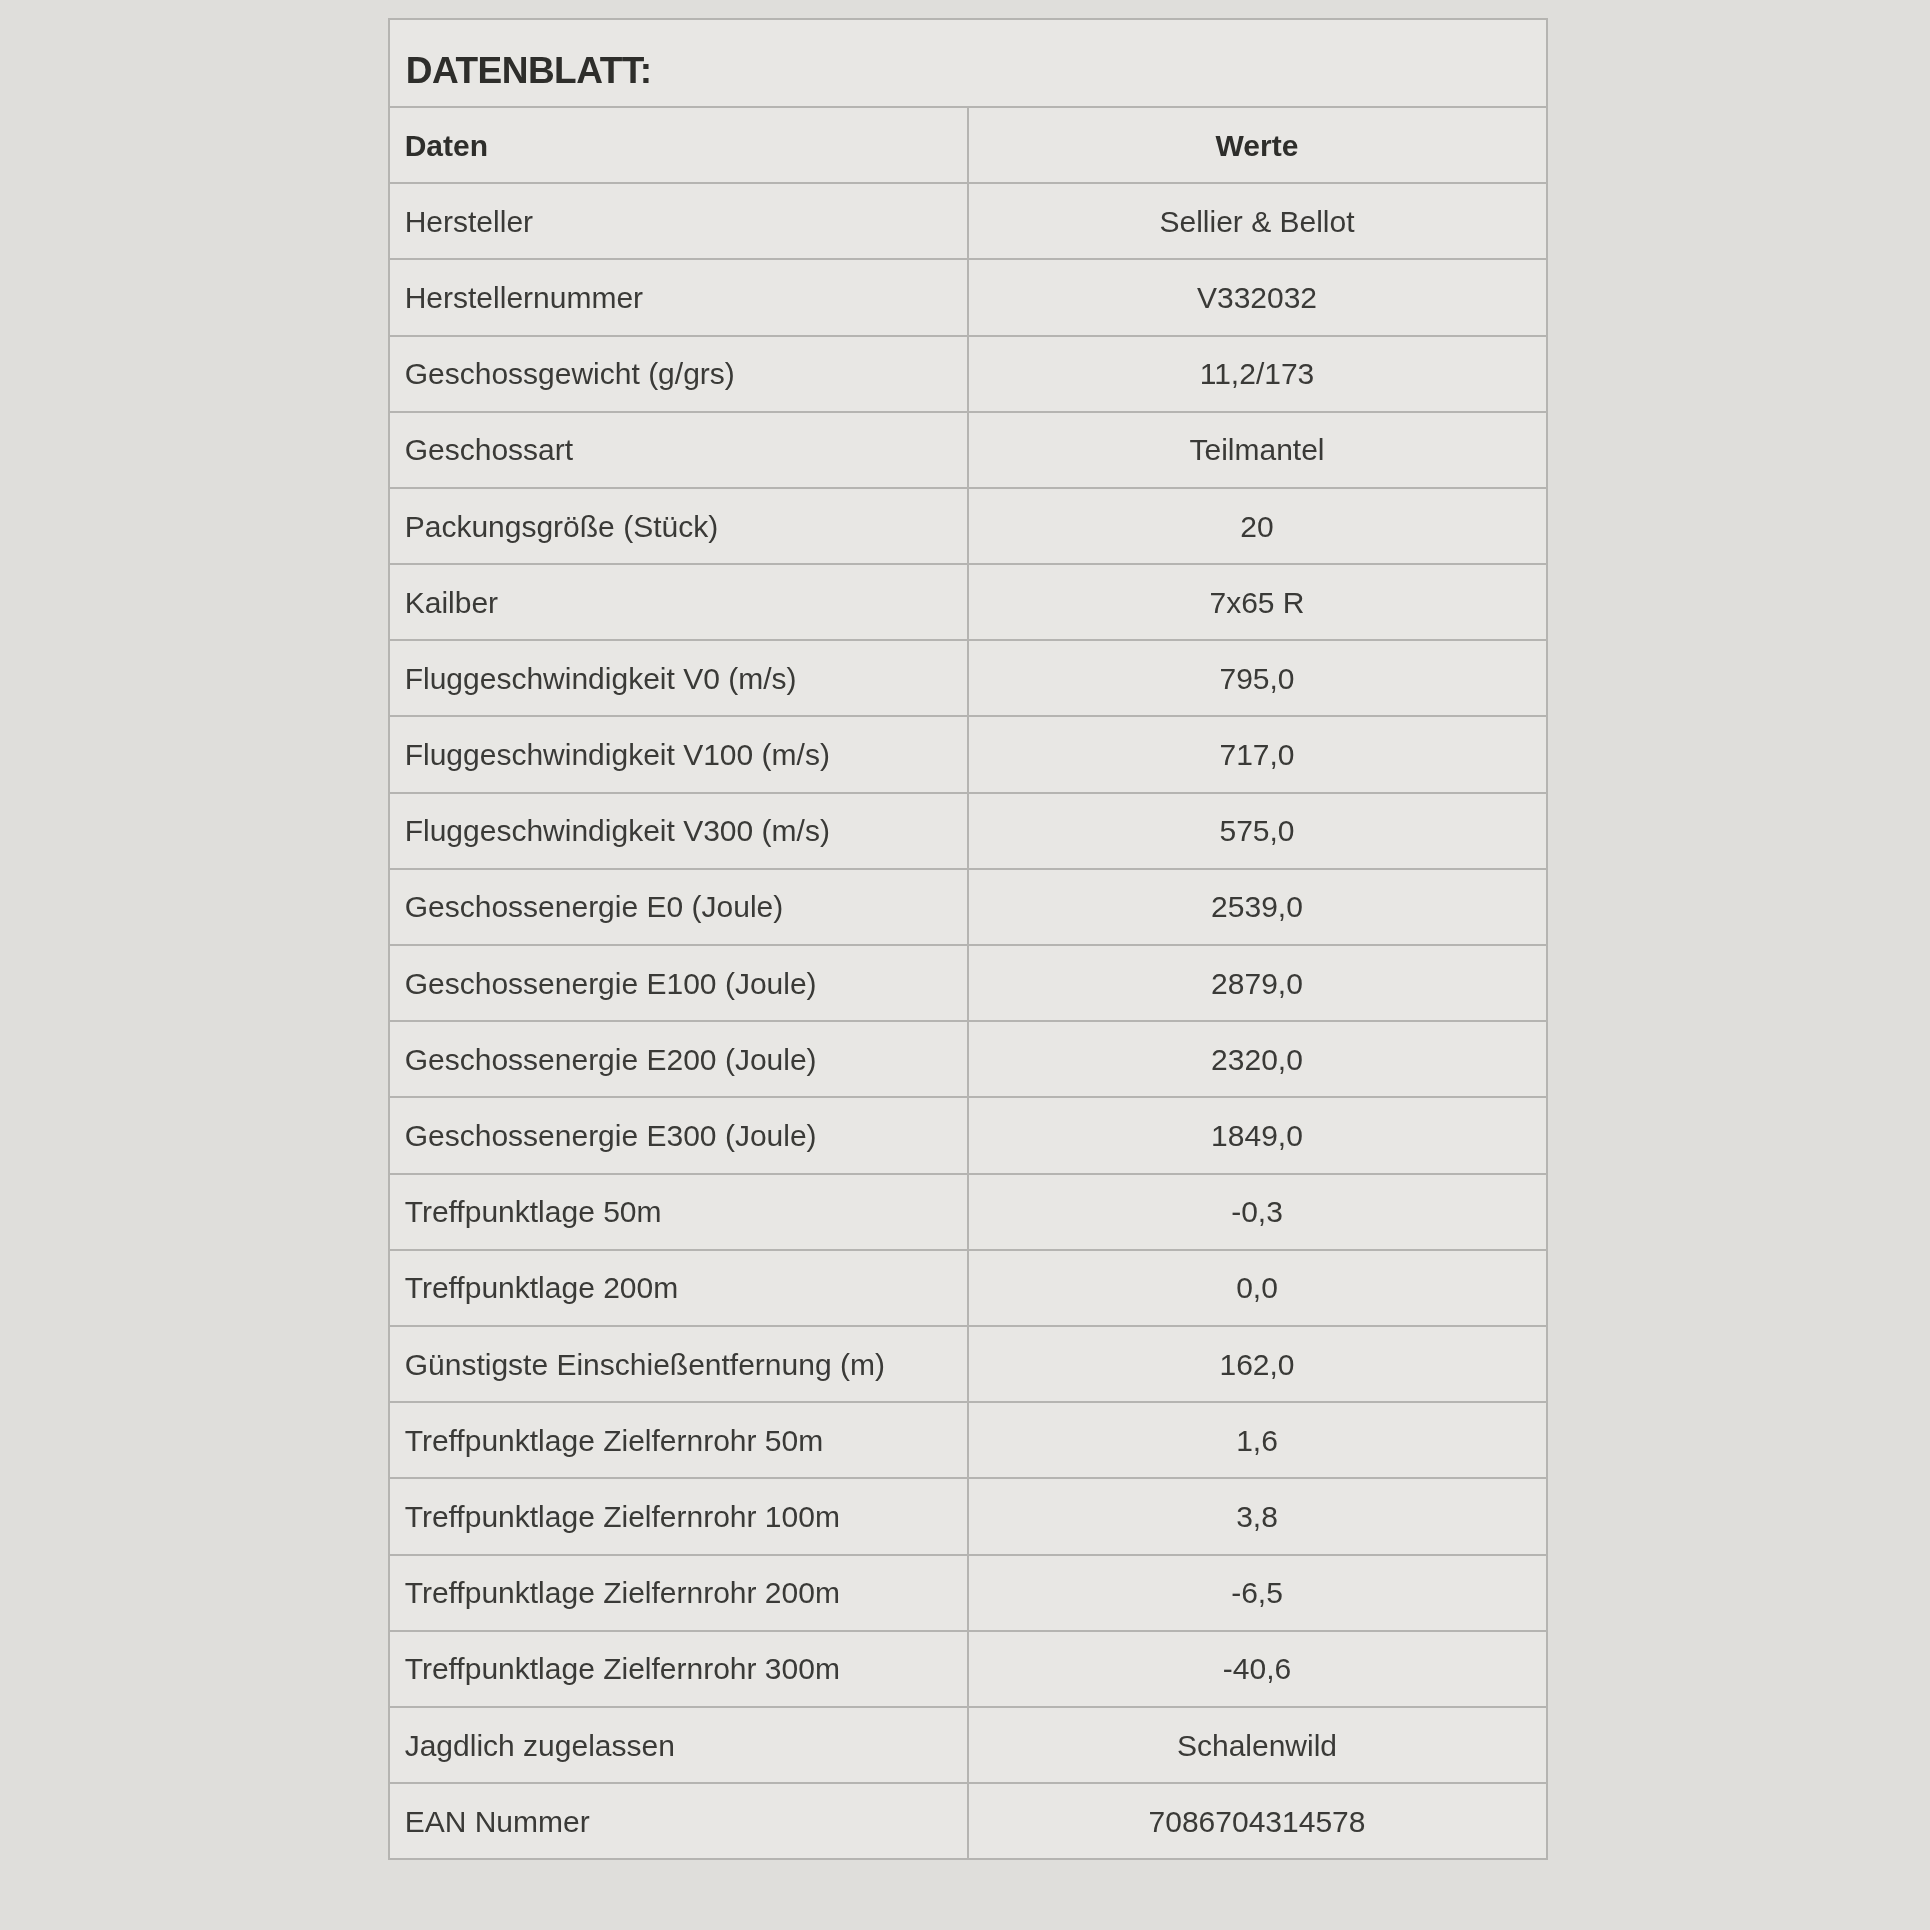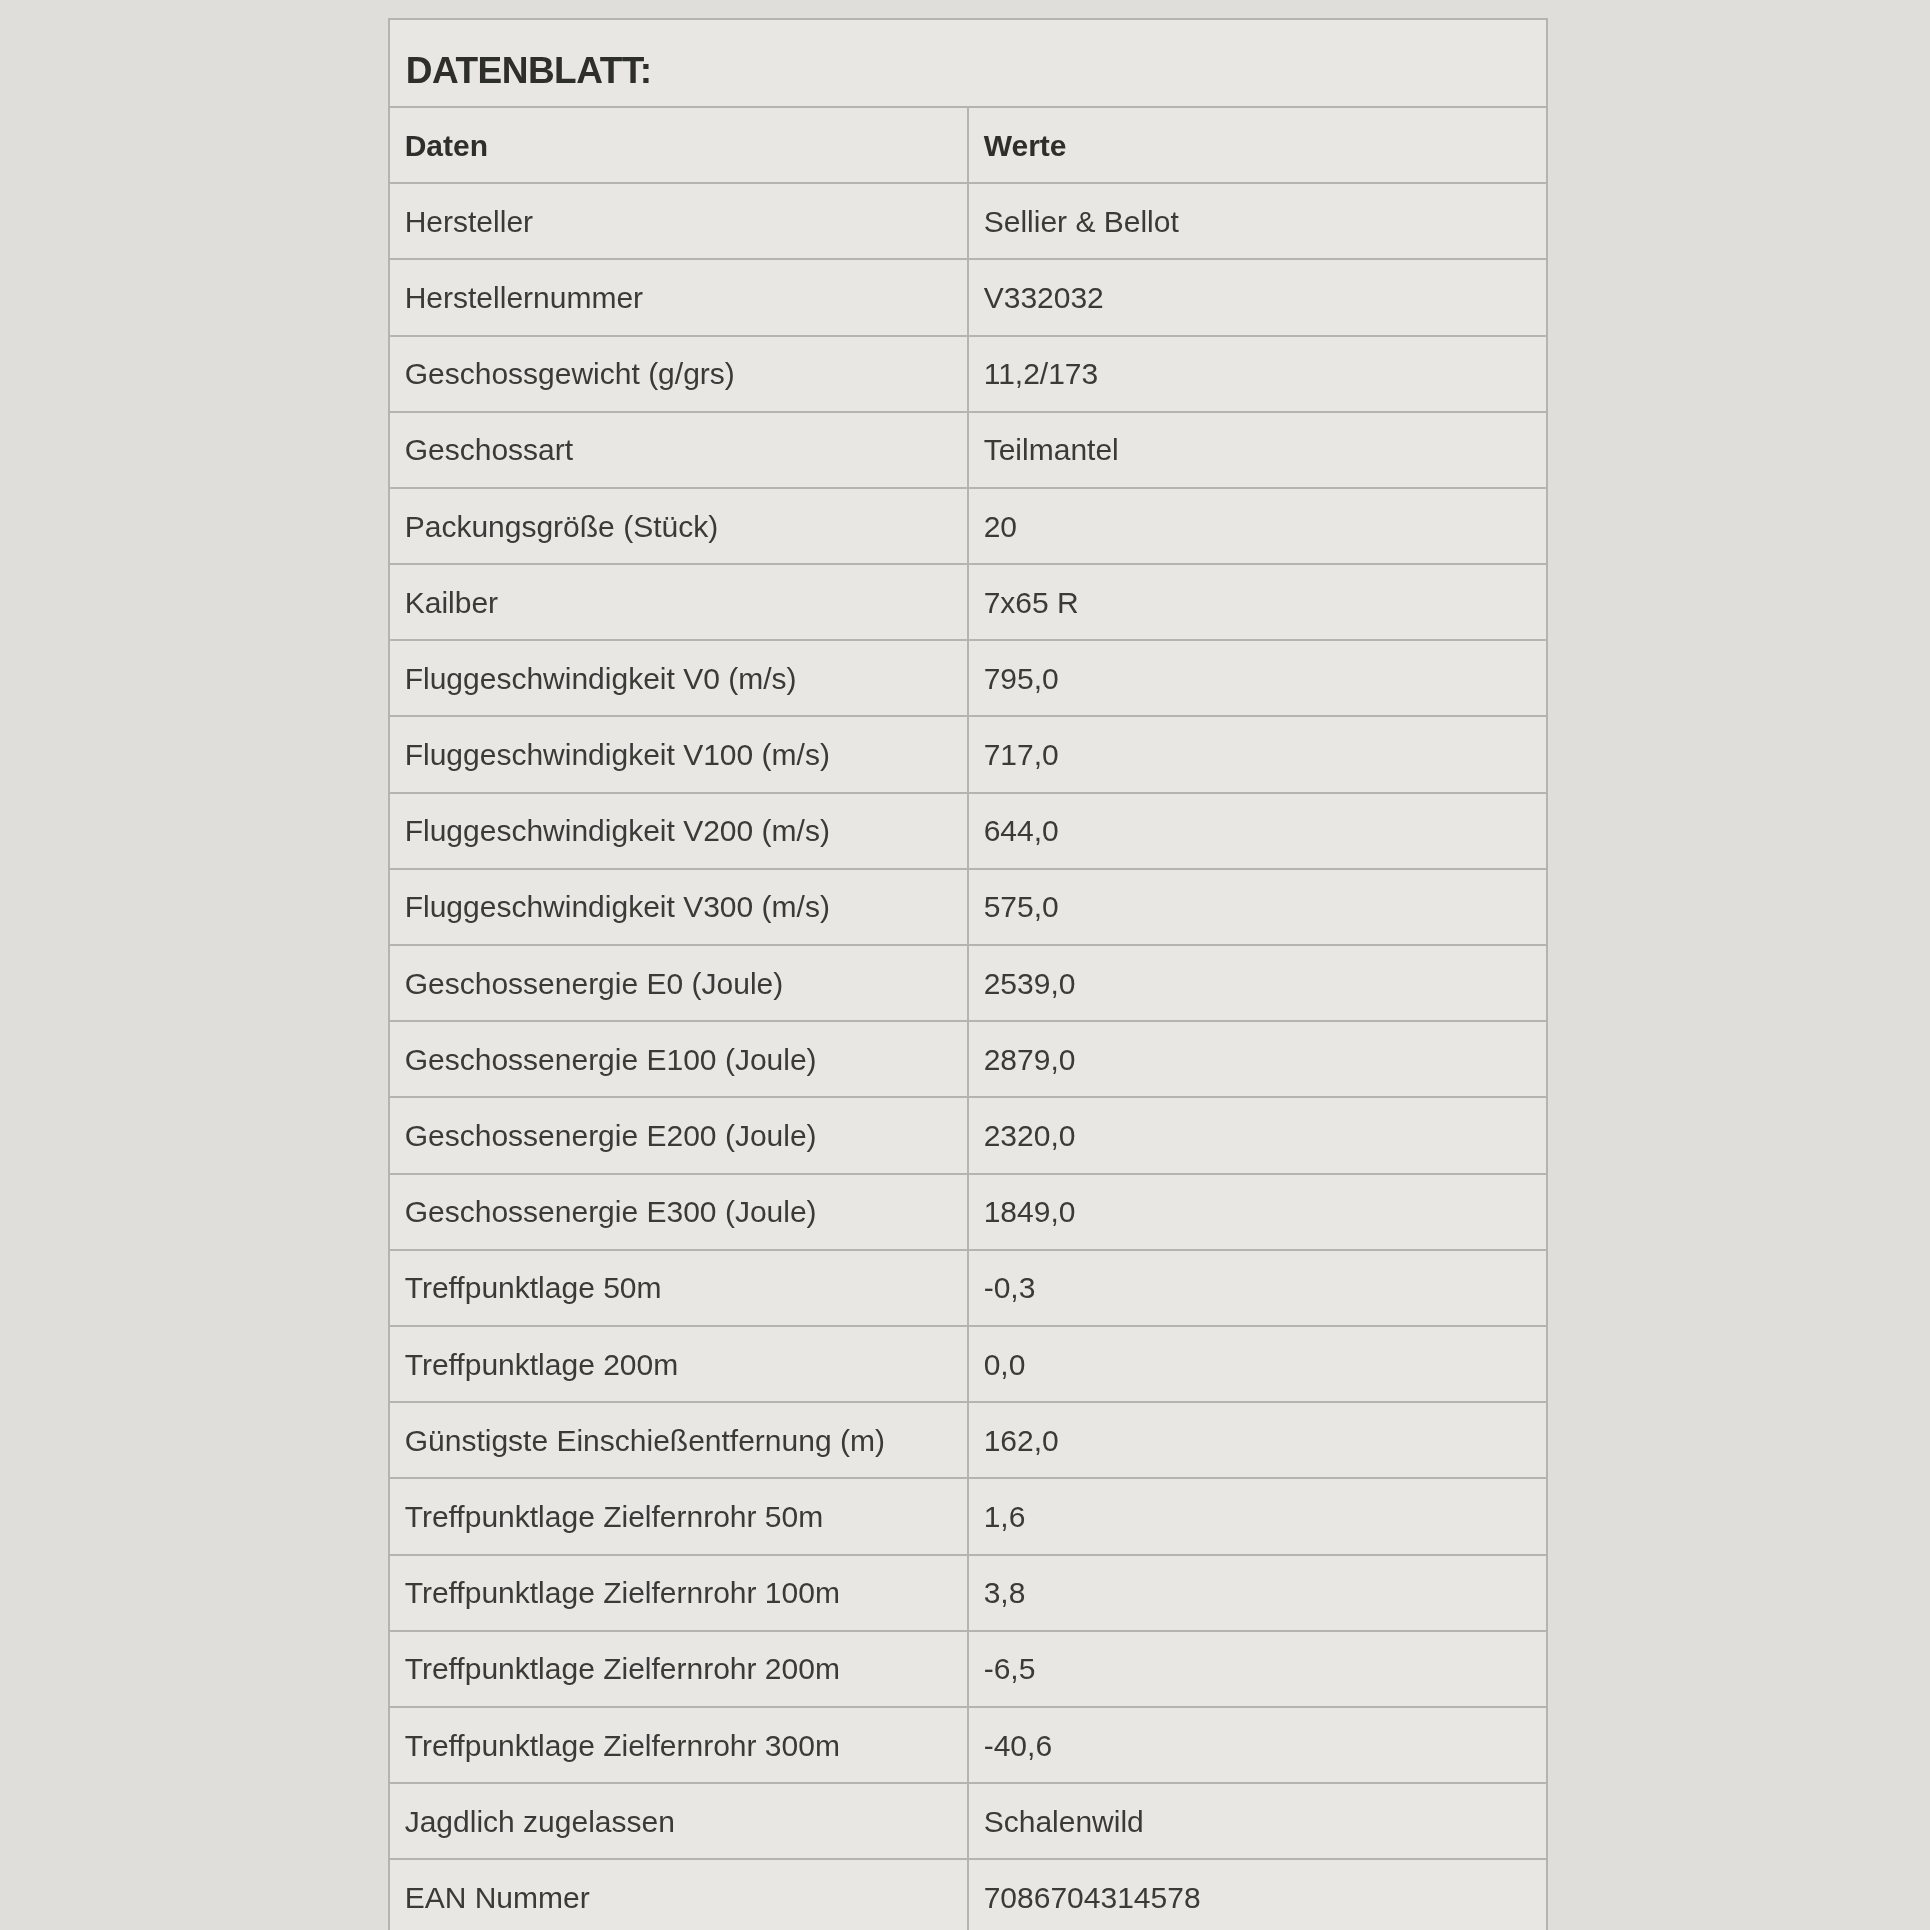--- a/index.html
+++ b/index.html
@@ -54,20 +54,21 @@
     white-space:nowrap;
   }
   table.data th{
     font-weight:bold;
     color:var(--text-strong);
     margin-top:10px;
   }
   table.data th + th,
   table.data td + td{
     border-left:2px solid var(--border);
+    text-align:center;
   }
   table.data tbody tr td{
     border-top:2px solid var(--border);
   }
 </style>
 </head>
 <body>
 
 <div class="datasheet">
   <div class="title-row">DATENBLATT:</div>
@@ -104,24 +105,20 @@
     <td>Kailber</td>
     <td>7x65 R</td>
   </tr>
         <tr>
     <td>Fluggeschwindigkeit V0 (m/s)</td>
     <td>795,0</td>
   </tr>
         <tr>
     <td>Fluggeschwindigkeit V100 (m/s)</td>
     <td>717,0</td>
-  </tr>
-        <tr>
-    <td>Fluggeschwindigkeit V200 (m/s)</td>
-    <td>644,0</td>
   </tr>
         <tr>
     <td>Fluggeschwindigkeit V300 (m/s)</td>
     <td>575,0</td>
   </tr>
         <tr>
     <td>Geschossenergie E0 (Joule)</td>
     <td>2539,0</td>
   </tr>
         <tr>

